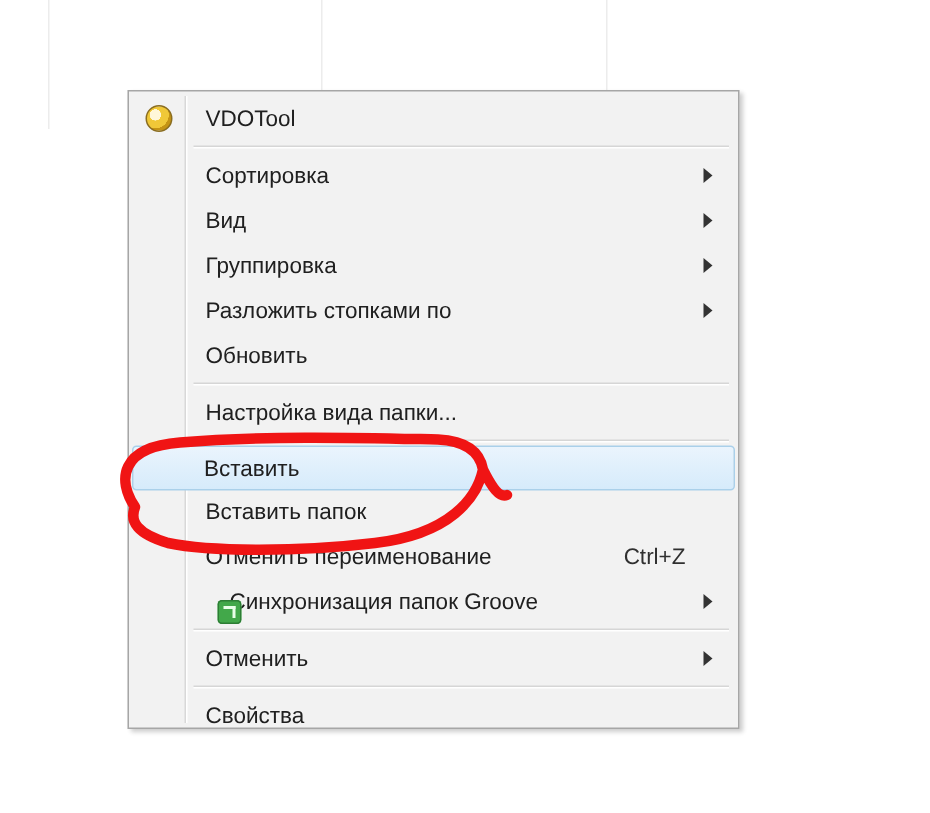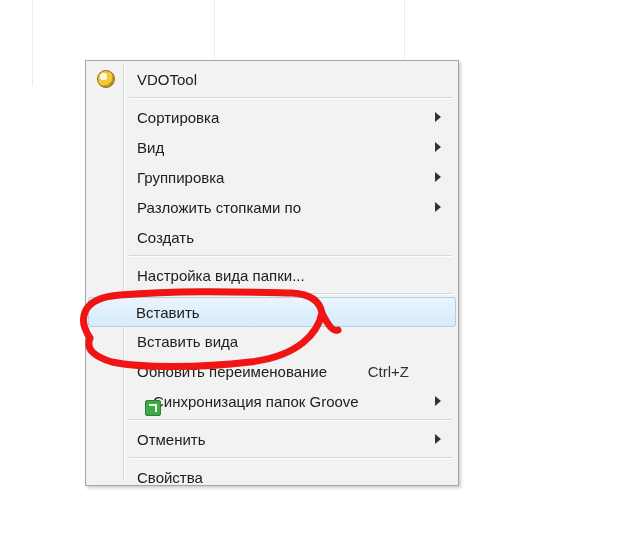--- a/index.html
+++ b/index.html
@@ -28,21 +28,21 @@
     top: 0;
     width: 1px;
     height: 86px;
     background: #ececec;
   }
 
   .context-menu {
     position: absolute;
     top: 60px;
     left: 85px;
-    width: 374px;
+    width: 408px;
     background: #f2f2f2;
     border: 1px solid #a6a6a6;
     box-shadow: 2px 2px 3px rgba(0,0,0,0.2);
     padding: 3px 3px;
     box-sizing: border-box;
   }
 
   .icon-col {
     position: absolute;
     top: 3px;
@@ -71,21 +71,21 @@
     padding-right: 10px;
     box-sizing: border-box;
   }
   .menu-item .label {
     flex: 1 1 auto;
     white-space: nowrap;
   }
   .menu-item .shortcut {
     flex: 0 0 auto;
     color: #303030;
-    margin-right: 36px;
+    margin-right: 22px;
   }
   .menu-item .sub-arrow {
     position: absolute;
     right: 14px;
     top: 50%;
     transform: translateY(-50%);
     width: 0;
     height: 0;
     border-top: 5px solid transparent;
     border-bottom: 5px solid transparent;
@@ -182,39 +182,39 @@
   </div>
   <div class="menu-item">
     <span class="label">Группировка</span>
     <span class="sub-arrow"></span>
   </div>
   <div class="menu-item">
     <span class="label">Разложить стопками по</span>
     <span class="sub-arrow"></span>
   </div>
   <div class="menu-item">
-    <span class="label">Создать</span>
+    <span class="label">Обновить</span>
   </div>
 
   <div class="menu-sep"></div>
 
   <div class="menu-item">
     <span class="label">Настройка вида папки...</span>
   </div>
 
   <div class="menu-sep"></div>
 
   <div class="menu-item highlight">
     <span class="label">Вставить</span>
   </div>
   <div class="menu-item">
-    <span class="label">Вставить вида</span>
-  </div>
-  <div class="menu-item">
-    <span class="label">Обновить переименование</span>
+    <span class="label">Вставить папок</span>
+  </div>
+  <div class="menu-item">
+    <span class="label">Отменить переименование</span>
     <span class="shortcut">Ctrl+Z</span>
   </div>
   <div class="menu-item">
     <span class="item-icon ico-groove"></span>
     <span class="label">Синхронизация папок Groove</span>
     <span class="sub-arrow"></span>
   </div>
 
   <div class="menu-sep"></div>
 

